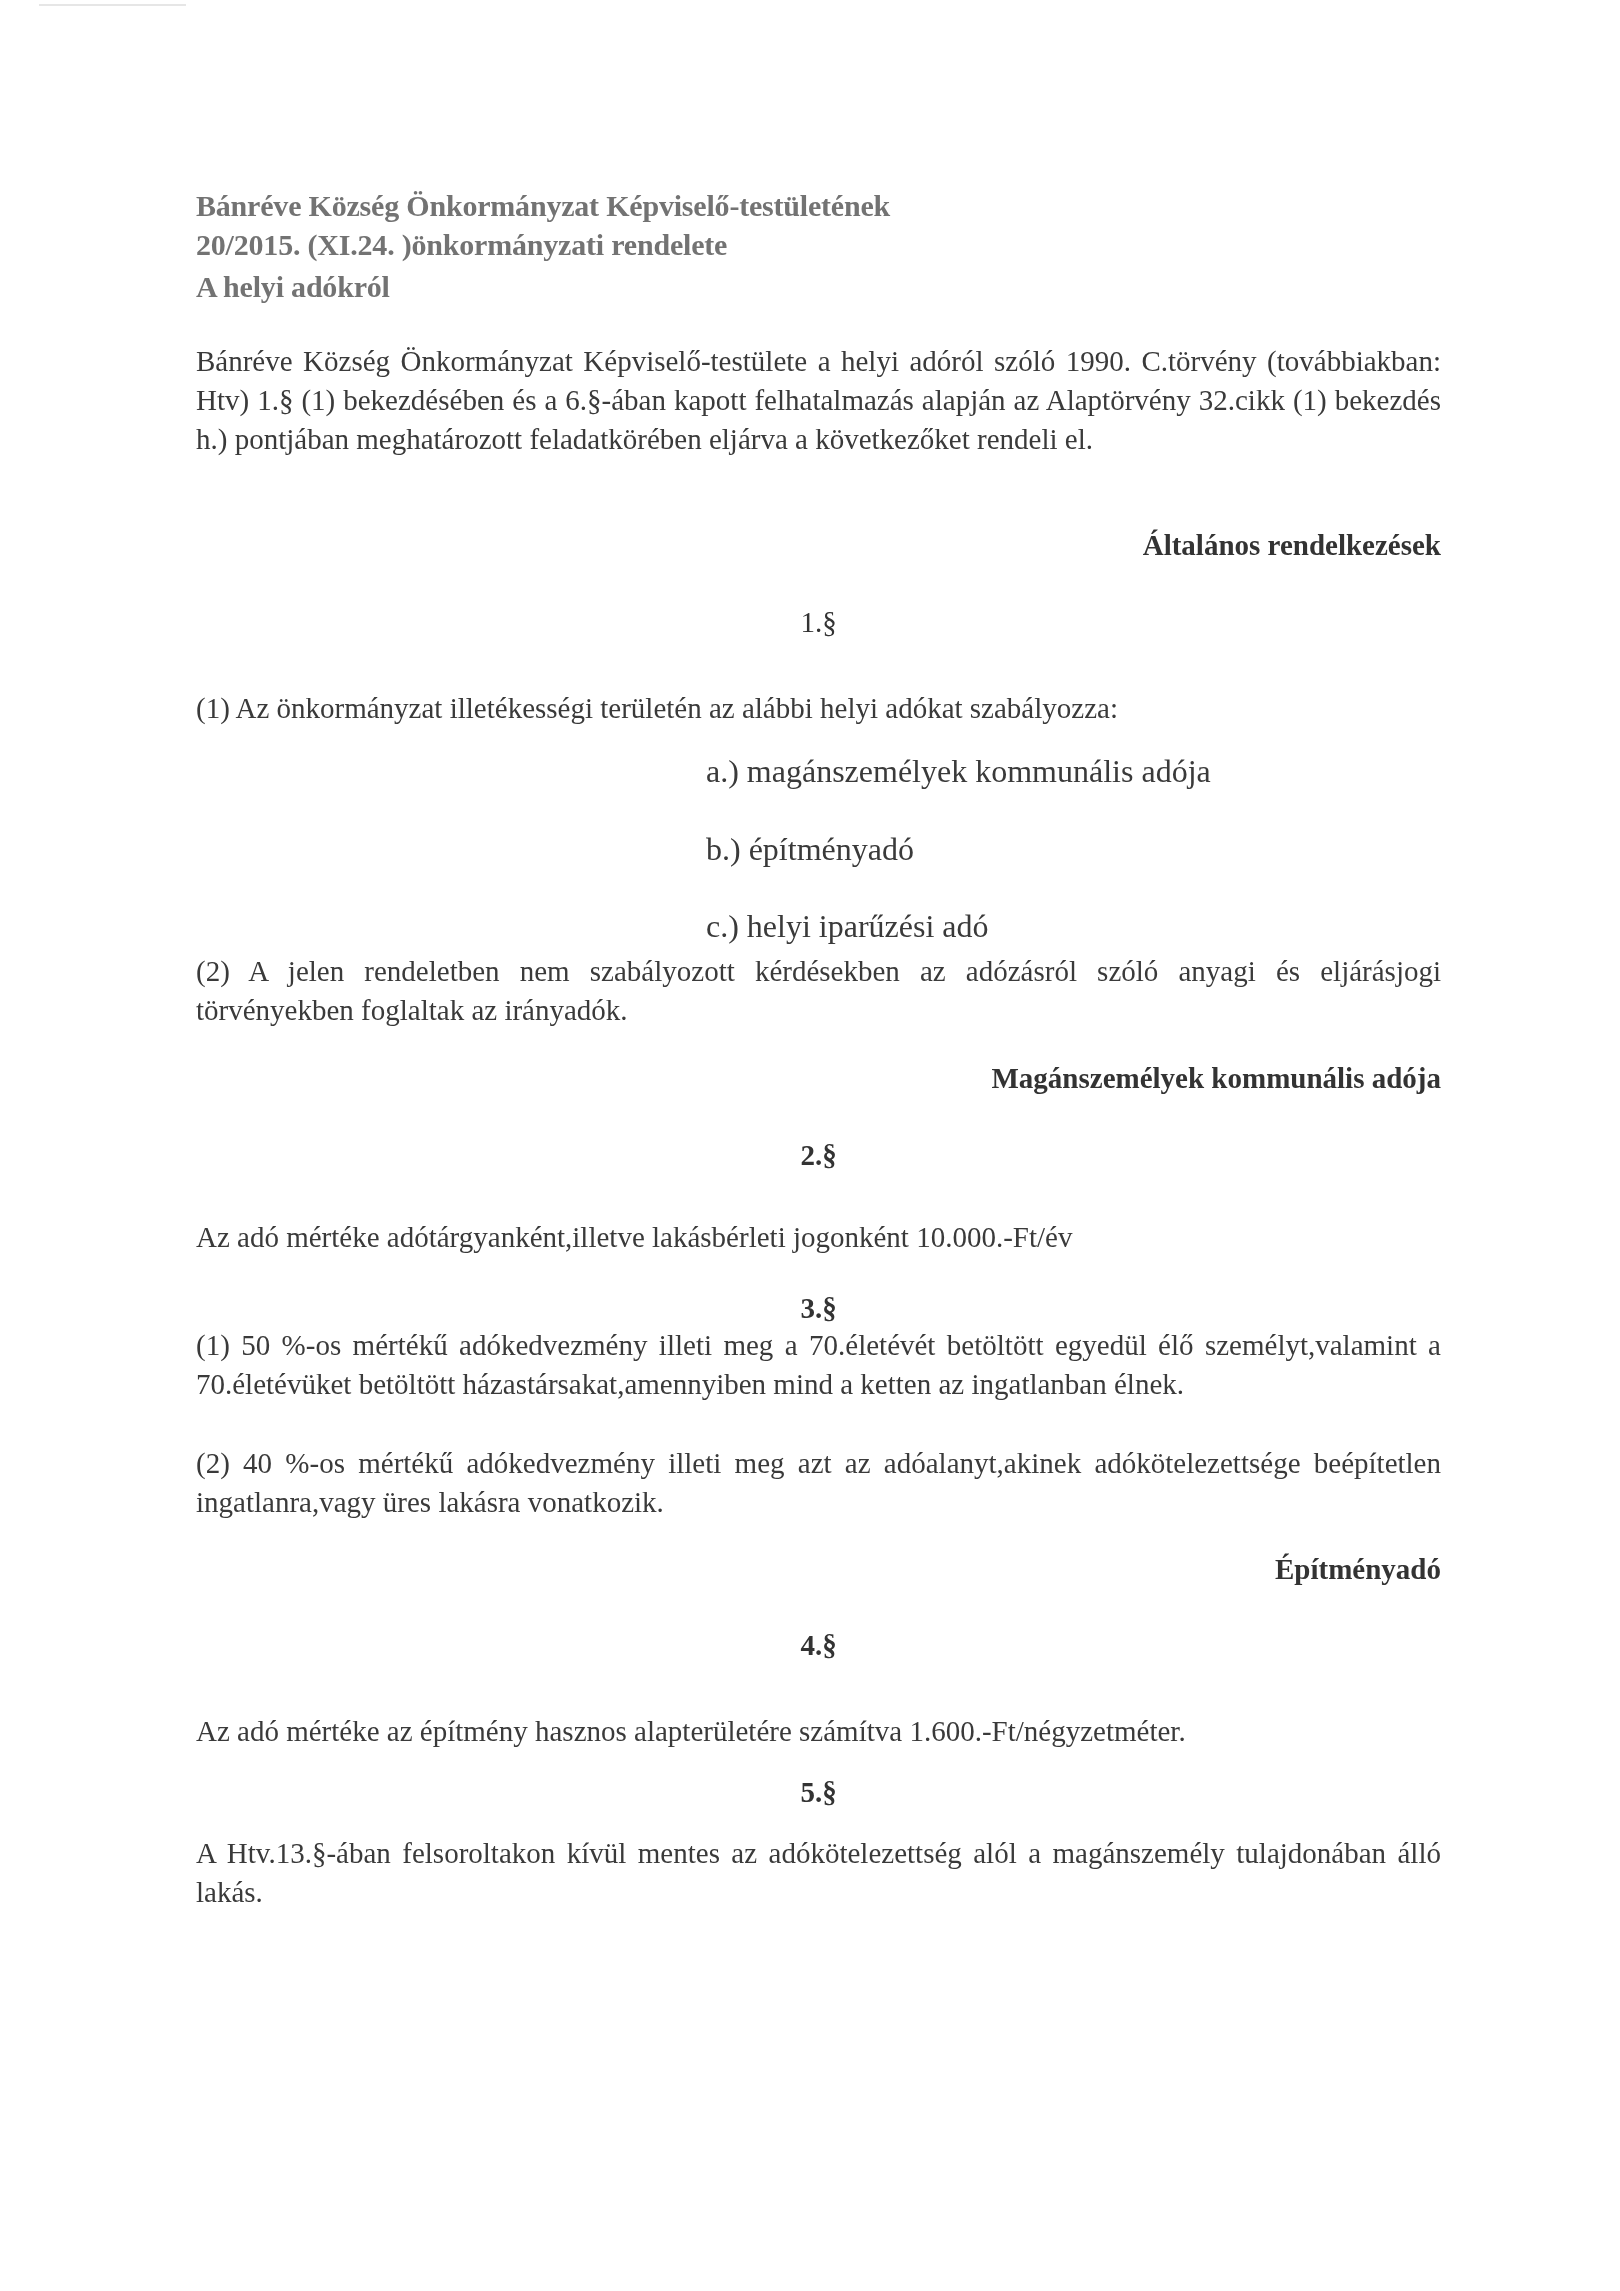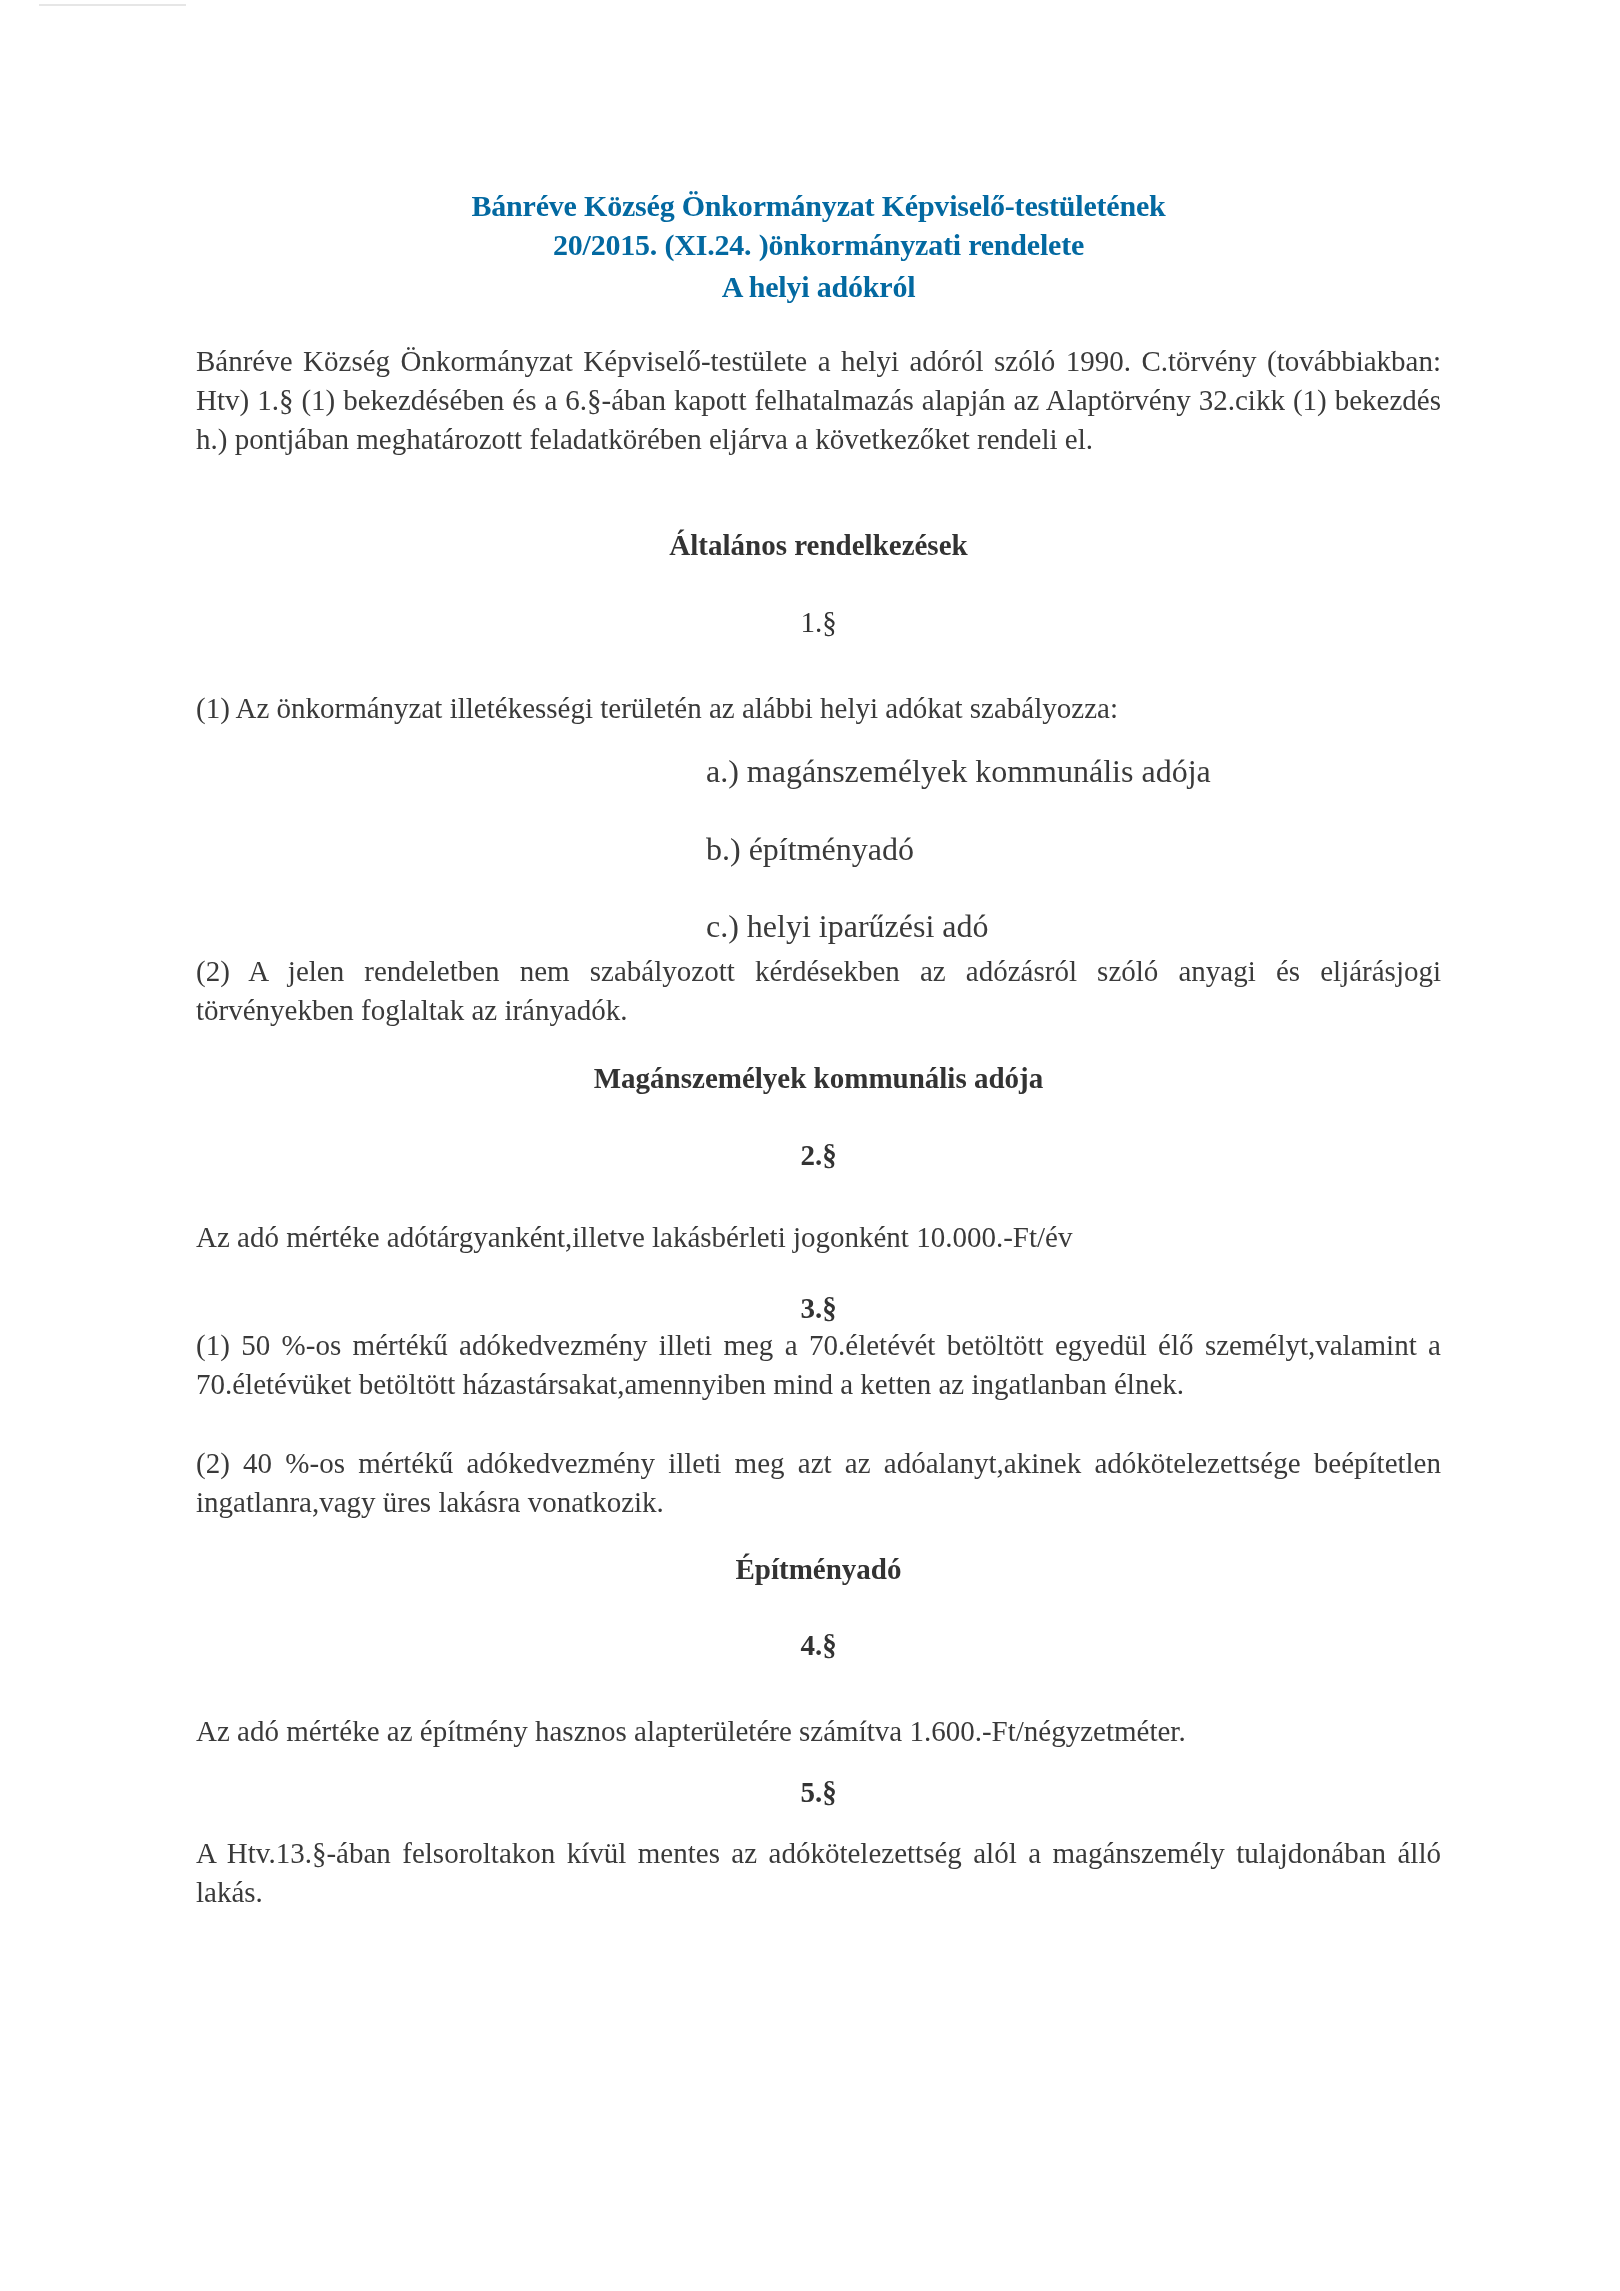--- a/index.html
+++ b/index.html
@@ -30,29 +30,29 @@
       width: 1245px;
     }
     .abs {
       position: absolute;
       left: 0;
       width: 1245px;
     }
     .title {
       font-weight: bold;
       font-size: 30px;
-      text-align: center;
+      text-align: left;
       line-height: 39px;
-      color: #0369a1;
+      color: #737373;
       letter-spacing: -0.2px;
     }
     .heading {
       font-weight: bold;
       font-size: 29px;
-      text-align: center;
+      text-align: right;
       color: #333;
     }
     .section-num {
       font-size: 29px;
       text-align: center;
       color: #333;
     }
     .section-num.bold { font-weight: bold; }
     .para {
       font-size: 29px;

